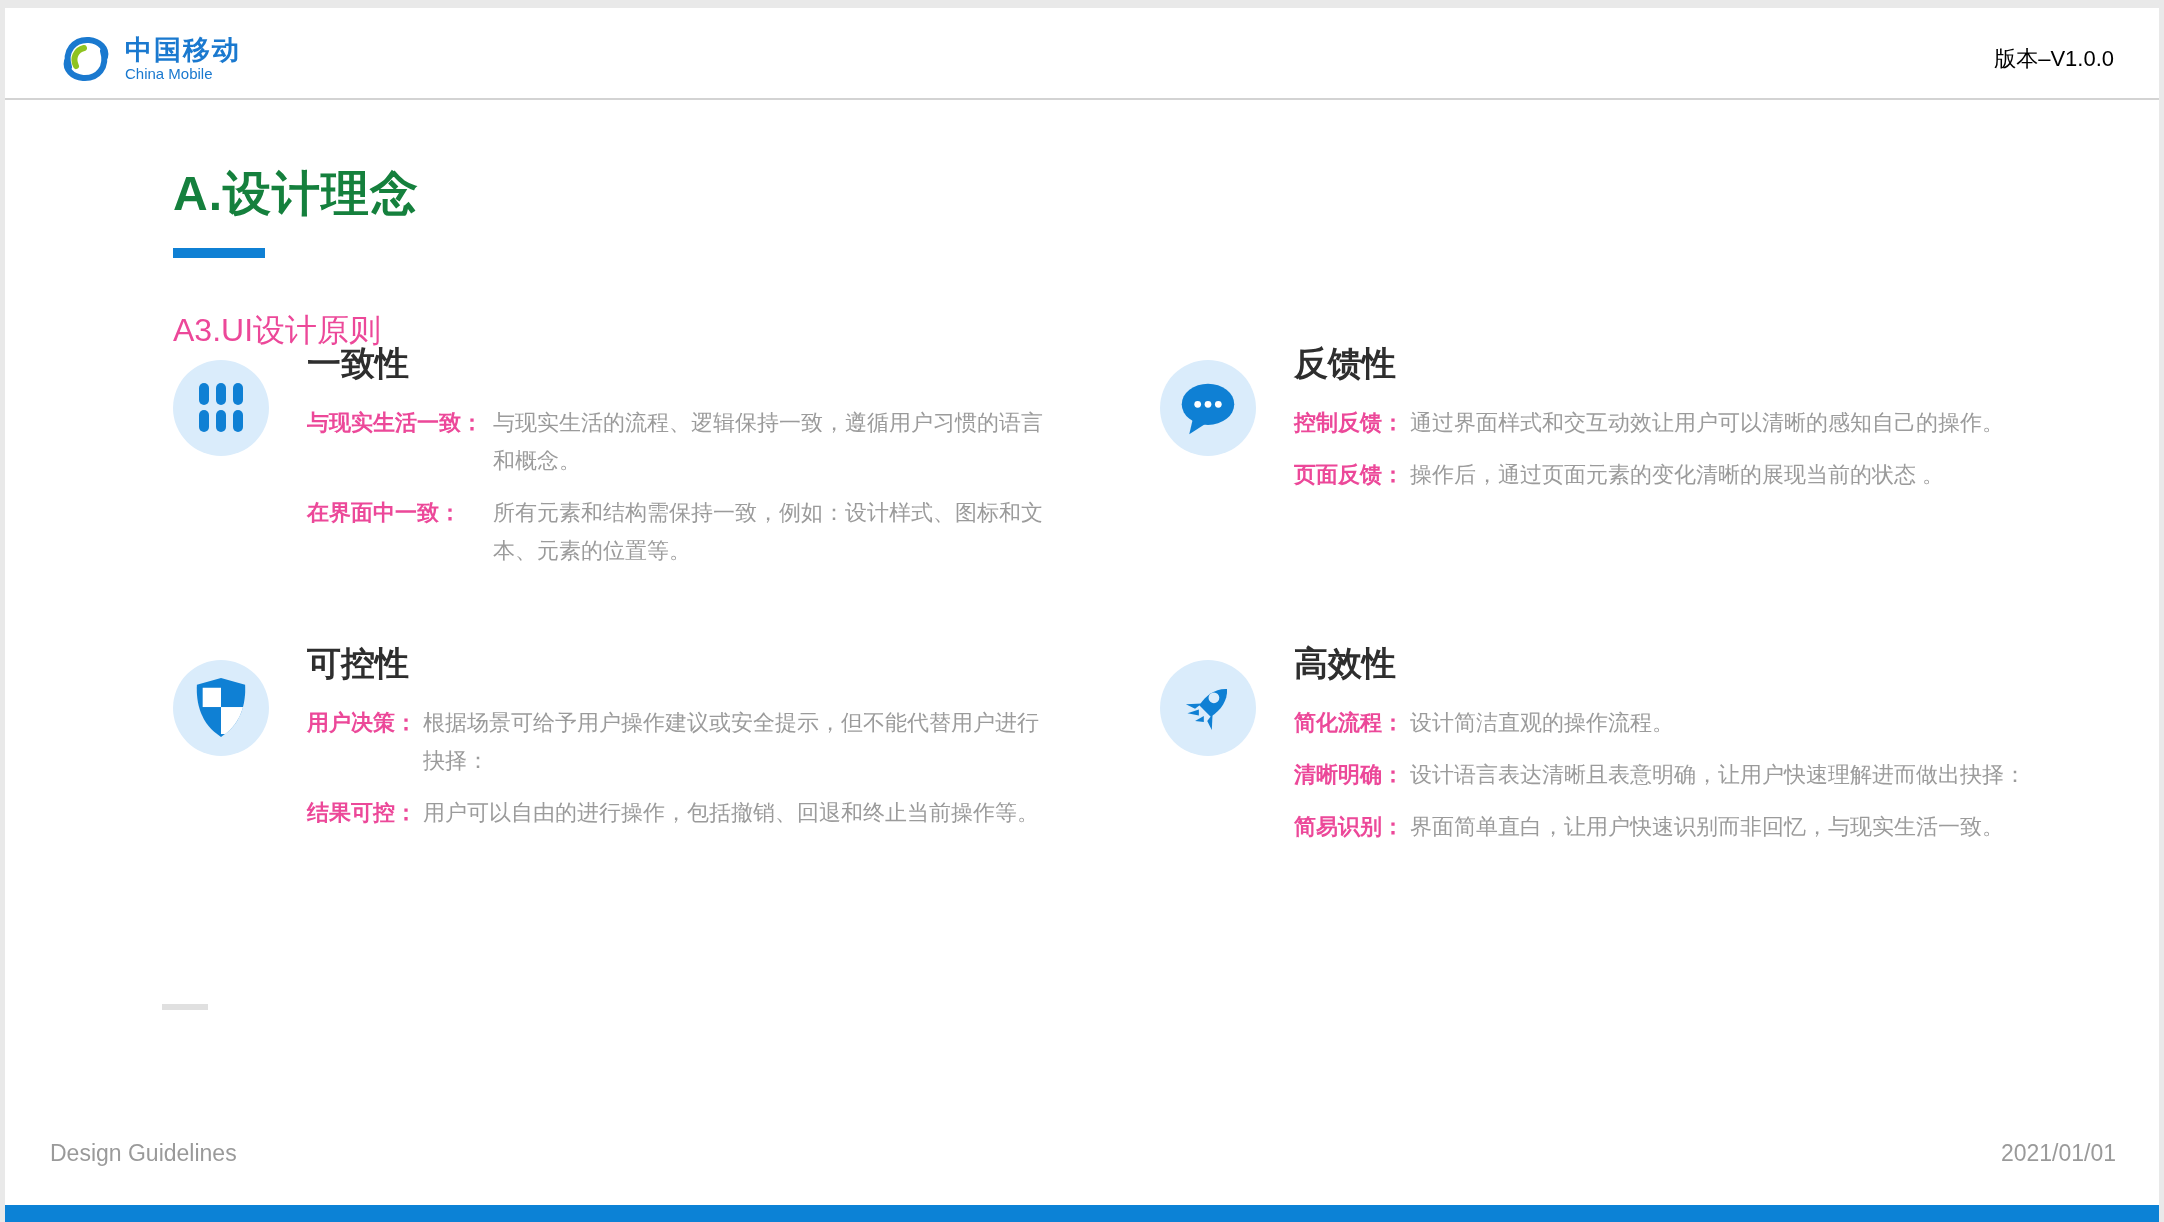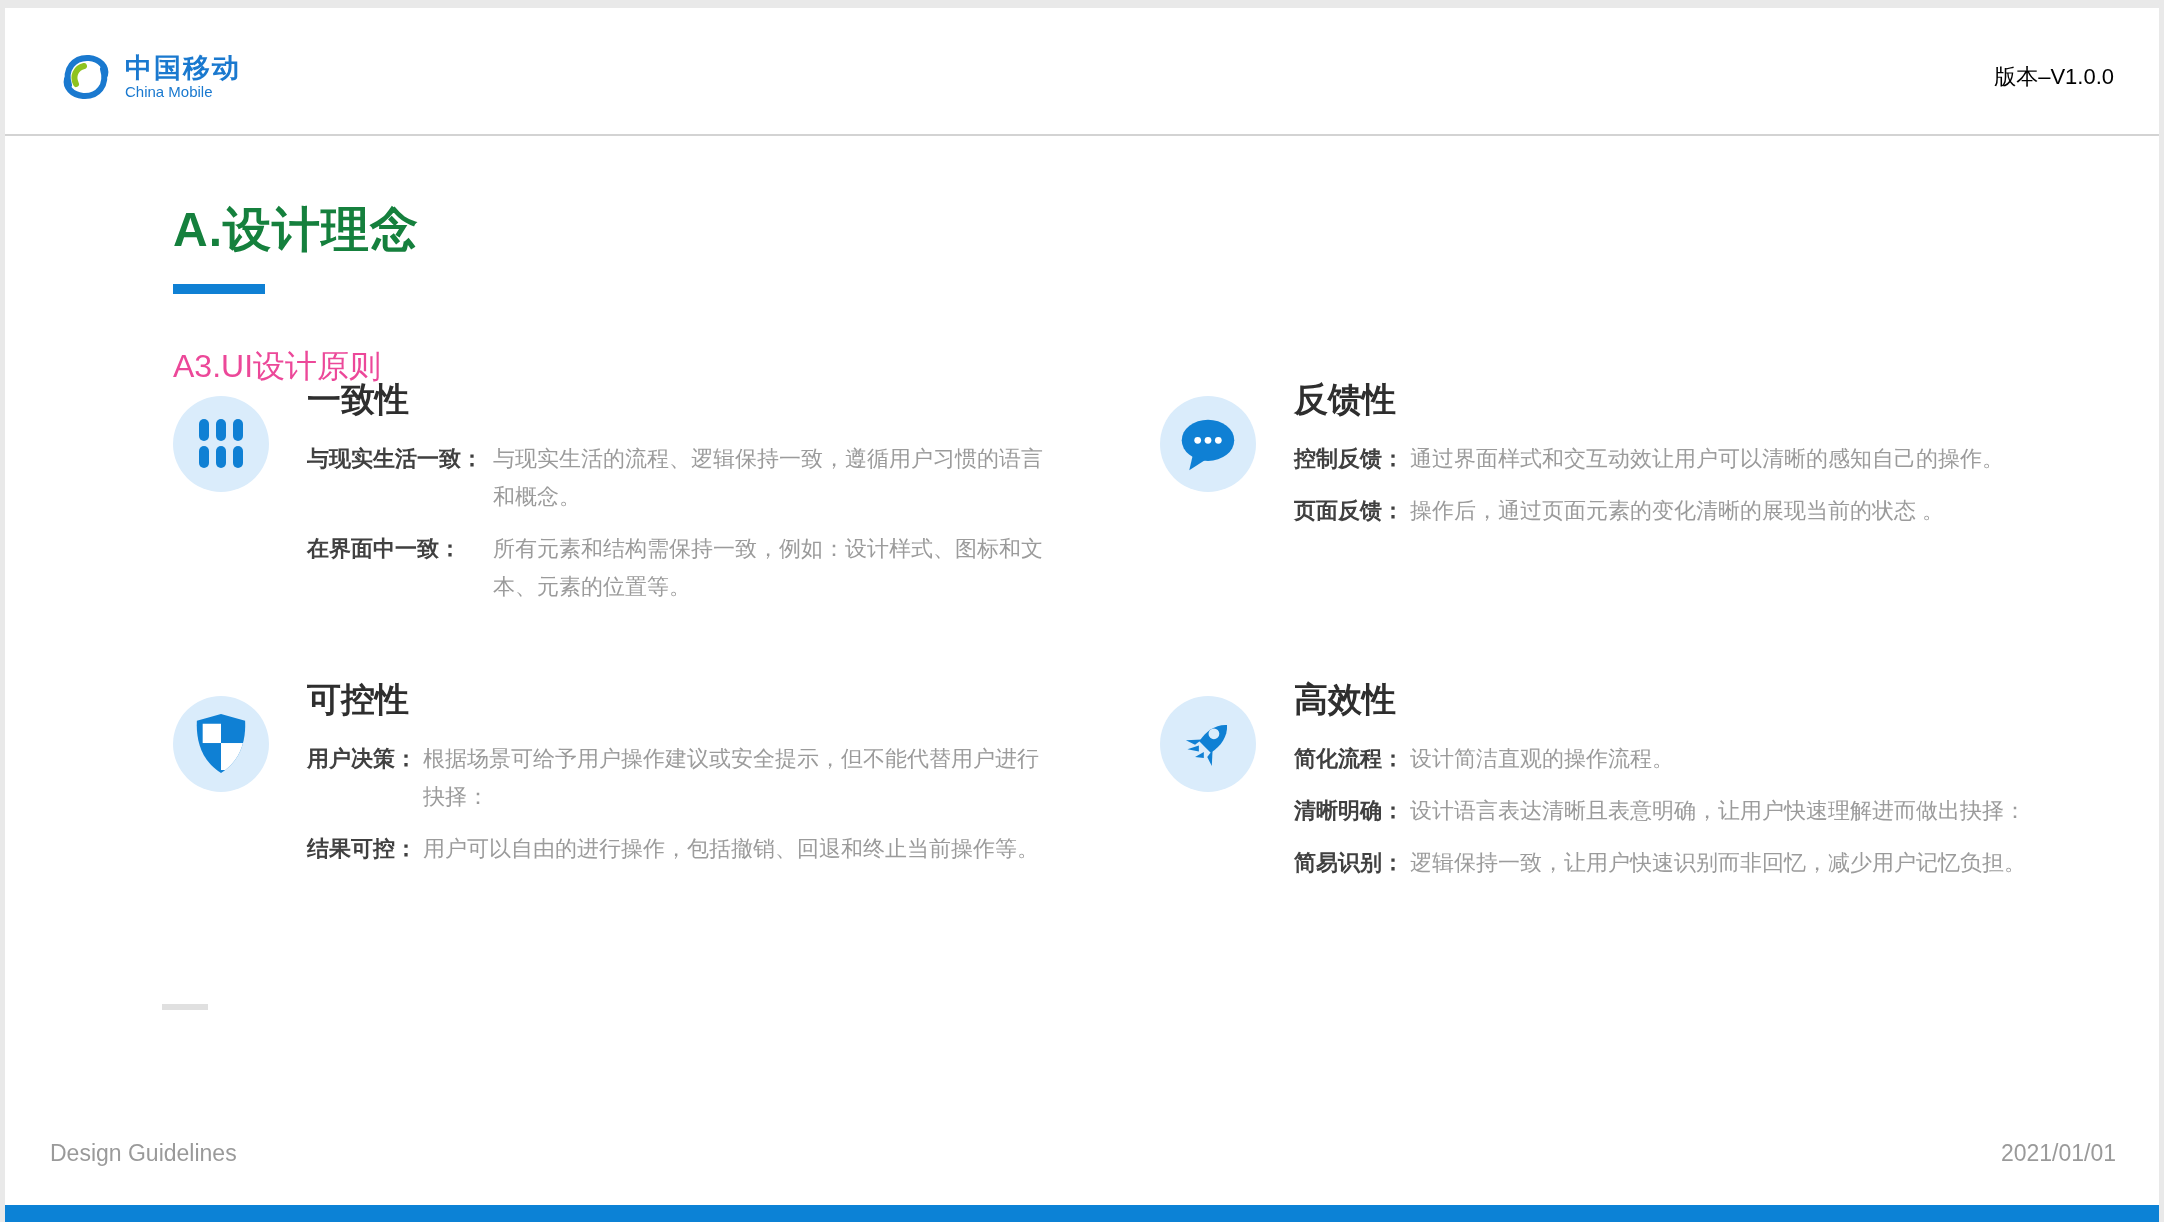--- a/index.html
+++ b/index.html
@@ -8,21 +8,21 @@
     background:#e9e9e9;
     font-family:"Liberation Sans",sans-serif;
     -webkit-font-smoothing:antialiased;
   }
   .page{
     position:absolute;top:8px;left:5px;right:5px;bottom:0;
     background:#ffffff;overflow:hidden;
   }
   
   .header{
-    height:128px;box-sizing:border-box;
+    height:92px;box-sizing:border-box;
     display:flex;align-items:center;justify-content:space-between;
     padding:12px 45px 0 56px;
     border-bottom:2px solid #d3d3d3;
   }
   .logo{display:flex;align-items:center;gap:14px;}
   .logo-text{display:flex;flex-direction:column;line-height:1.1;}
   .logo-cn{font-size:27px;font-weight:700;color:#1a79cf;letter-spacing:2px;}
   .logo-en{font-size:15px;color:#1a79cf;margin-top:0;}
   .version{font-size:22px;color:#000000;}
   
@@ -36,21 +36,21 @@
   }
   .section{display:flex;gap:38px;}
   .icon-circle{
     flex:none;width:96px;height:96px;border-radius:50%;
     background:#daecfb;margin-top:14px;
     display:flex;align-items:center;justify-content:center;
   }
   .sec-body{flex:1;min-width:0;}
   .sec-heading{font-size:34px;font-weight:700;color:#2e2e2e;margin:0 0 24px 0;line-height:1;}
   .item{display:flex;align-items:flex-start;font-size:22px;line-height:38px;margin-bottom:14px;}
-  .item-label{font-weight:700;color:#404040;white-space:nowrap;}
+  .item-label{font-weight:700;color:#ec4899;white-space:nowrap;}
   .item-desc{color:#9b9b9b;margin-left:6px;}
   .section-consistency .item-label{min-width:180px;}
   .section-consistency .item-desc{max-width:560px;}
   .section-controllability .item-desc{max-width:625px;}
   .dash{position:absolute;left:157px;top:996px;width:46px;height:6px;background:#e0e0e0;}
   
   .footer{
     position:absolute;left:45px;right:43px;top:1132px;
     display:flex;justify-content:space-between;
     font-size:23px;color:#9a9a9a;
@@ -184,21 +184,21 @@
           <div class="item">
             <span class="item-label">简化流程：</span>
             <div class="item-desc">设计简洁直观的操作流程。</div>
           </div>
           <div class="item">
             <span class="item-label">清晰明确：</span>
             <div class="item-desc">设计语言表达清晰且表意明确，让用户快速理解进而做出抉择：</div>
           </div>
           <div class="item">
             <span class="item-label">简易识别：</span>
-            <div class="item-desc">逻辑保持一致，让用户快速识别而非回忆，减少用户记忆负担。</div>
+            <div class="item-desc">界面简单直白，让用户快速识别而非回忆，与现实生活一致。</div>
           </div>
         </div>
       </div>
 
     </div>
   </div>
 
   <div class="dash"></div>
 
   <div class="footer">

